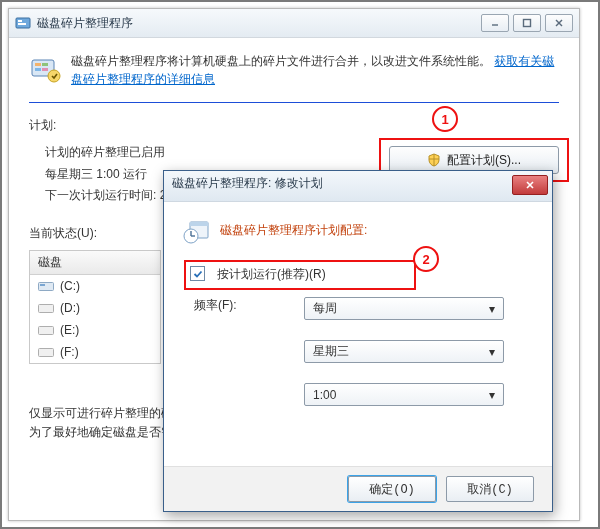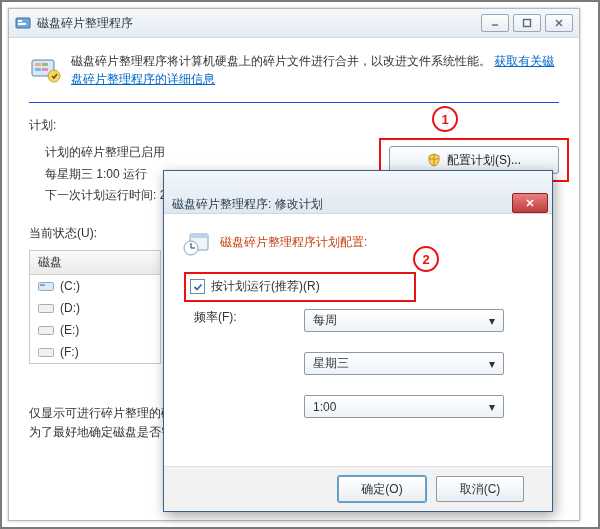--- a/index.html
+++ b/index.html
@@ -138,22 +138,22 @@
     height: 342px;
     background: #fff;
     border: 1px solid #3a5f8a;
     box-shadow: 2px 4px 12px rgba(0,0,0,.35);
     box-sizing: border-box;
   }
   .dlg-titlebar {
     height: 26px;
     background: linear-gradient(#f3f7fb,#dfe8f1);
     border-bottom: 1px solid #cfd8e1;
-    display: flex; align-items: flex-end;
-    padding: 16px 4px 0 8px;
+    display: flex; align-items: flex-start;
+    padding: 4px 4px 0 8px;
   }
   .dlg-titlebar .title { flex: 1; color: #2a3b4c; }
   .close-btn {
     width: 34px; height: 18px;
     border: 1px solid #952020;
     border-radius: 2px;
     background: linear-gradient(#e98181,#c23b3b);
     display: flex; align-items: center; justify-content: center;
     cursor: pointer;
   }
@@ -185,21 +185,21 @@
   .wide-btn {
     width: 200px; height: 24px;
     border: 1px solid #8d9aa8;
     border-radius: 2px;
     background: linear-gradient(#fff,#e9eef3);
     display: flex; align-items: center; justify-content: center;
     cursor: pointer;
   }
 
   .chk-row {
-    display: flex; align-items: center; gap: 6px;
+    display: flex; gap: 12px;
     padding: 6px 8px;
     position: relative;
   }
   .chk {
     width: 13px; height: 13px;
     border: 1px solid #6f8aa6;
     background: #fff;
     display: flex; align-items: center; justify-content: center;
   }
   .chk svg { width: 10px; height: 10px; }
@@ -211,21 +211,21 @@
     pointer-events: none;
   }
 
   .dlg-footer {
     position: absolute;
     left: 0; right: 0; bottom: 0;
     height: 44px;
     border-top: 1px solid #e0e0e0;
     background: #f2f2f2;
     display: flex; align-items: center; justify-content: flex-end;
-    gap: 10px; padding-right: 28px;
+    gap: 10px; padding-right: 18px; font-family: Liberation Mono, monospace;
   }
   .dlg-btn {
     width: 86px; height: 24px;
     border: 1px solid #8d9aa8;
     border-radius: 2px;
     background: linear-gradient(#fff,#e9eef3);
     display: flex; align-items: center; justify-content: center;
     cursor: pointer;
   }
   .dlg-btn.default { box-shadow: 0 0 0 1px #3ba3e8; }

